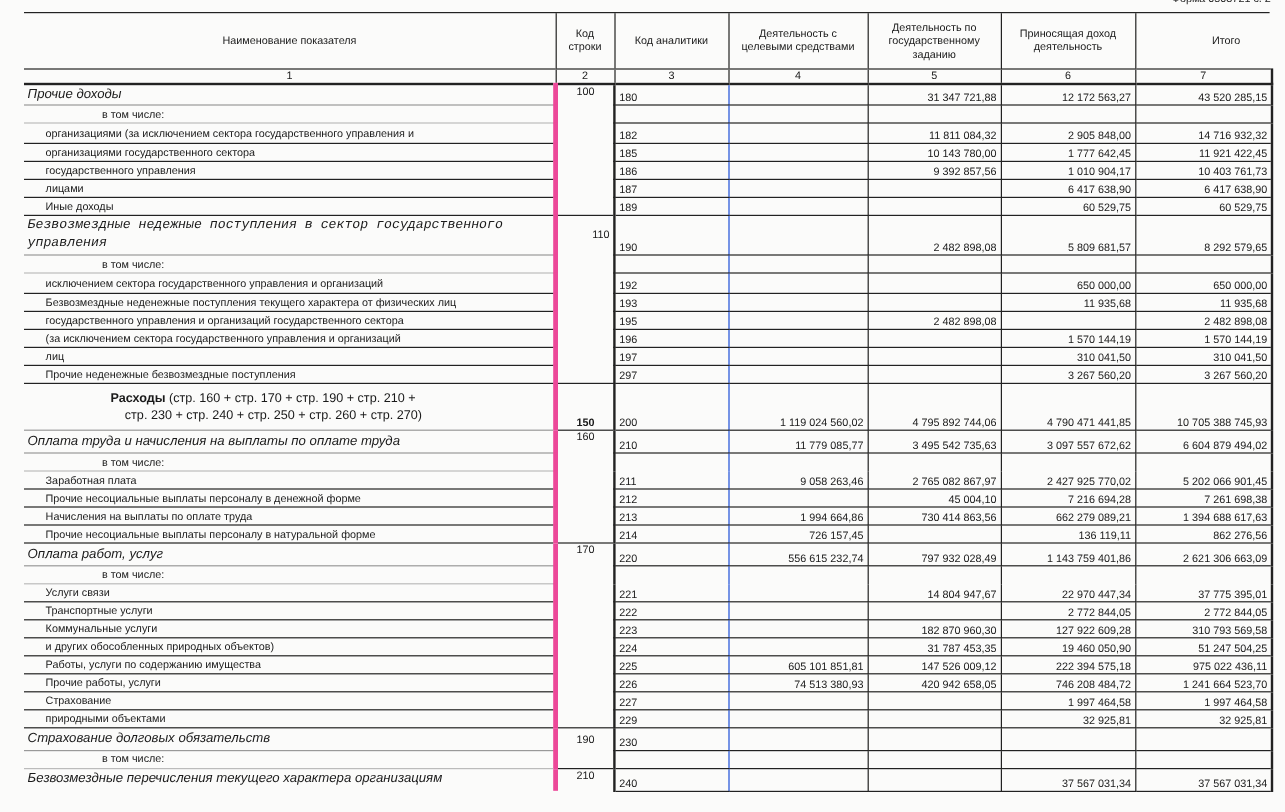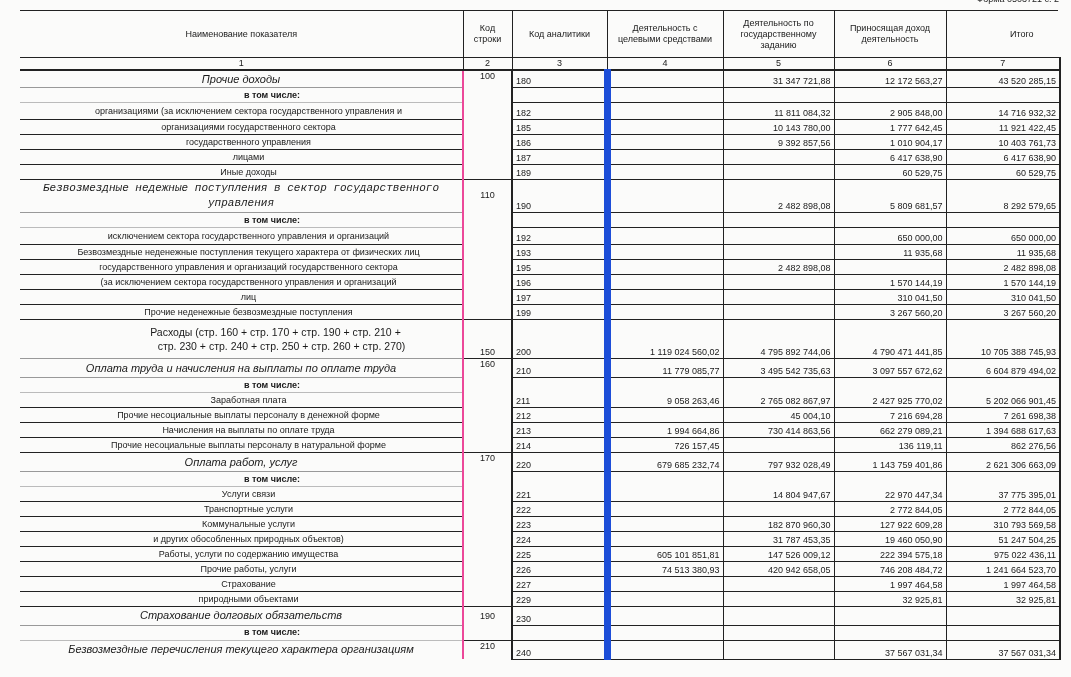--- a/index.html
+++ b/index.html
@@ -7,37 +7,37 @@
          font-family: "Liberation Sans", sans-serif; color: #1a1a1a; }
   .form-ref { position: absolute; right: 12px; top: -6px; font-size: 9px; color: #222; }
   .topline { position: absolute; left: 20px; top: 10px; width: 1038px; border-top: 1.5px solid #222; }
   table.report { position: absolute; left: 20px; top: 11px; border-collapse: collapse; table-layout: fixed; width: 1040px; }
   table.report td, table.report th { padding: 0 3px; font-size: 9px; line-height: 11px; overflow: hidden; white-space: nowrap; }
   th { font-weight: normal; text-align: center; white-space: normal !important; vertical-align: middle; }
   .hdr th { height: 46px; border-right: 1px solid #222; }
   .hdr th:last-child { border-right: none; padding-left: 40px; }
   .nums td { height: 11px; text-align: center; border-top: 1.5px solid #222; border-bottom: 2px solid #222; border-right: 1px solid #222; }
   .nums td:last-child { border-right: 2px solid #222; }
-  td.name { text-align: center; border-bottom: 1px solid #999; margin-left: 24px; }
+  td.name { text-align: left; border-bottom: 1px solid #999; margin-left: 24px; }
   td.name.sub { padding-left: 18px; border-bottom: 1px solid #222; }
-  td.name.incl { padding-left: 65px; border-bottom: 1px solid #bbb; font-weight: bold; }
+  td.name.incl { padding-left: 65px; border-bottom: 1px solid #bbb; }
   td.name.it { font-style: italic; font-size: 11px; }
   td.name.bold-total { padding-left: 72px; font-size: 10.5px; line-height: 14px; }
-  td.code { text-align: center; border-left: 2px solid #ec4899; border-right: 2px solid #222; vertical-align: top; padding-top: 2px; }
-  td.code.bottom { vertical-align: bottom; }
-  td.an { text-align: left; padding-left: 14px; border-right: 7px solid #1d4ed8; border-bottom: 1px solid #222; vertical-align: bottom; }
+  td.code { text-align: center; border-left: 4px solid #ec4899; border-right: 2px solid #222; vertical-align: top; padding-top: 2px; }
+  td.code.bottom { vertical-align: bottom; font-weight: bold; }
+  td.an { text-align: left; padding-left: 14px; border-right: 1px solid #1d4ed8; border-bottom: 1px solid #222; vertical-align: bottom; }
   td.v { text-align: right; border-right: 1px solid #222; border-bottom: 1px solid #222; vertical-align: bottom; }
   td.v.last { border-right: 2px solid #222; margin-left: 36px; }
   tr.grp td.code { border-top: 1px solid #222; }
   .r14 td { height: 14px; }
   .r16 td { height: 16px; }
   .r18 td { height: 18px; }
   .r32 td { height: 32px; }
   .r38 td { height: 38px; }
-  b.kw { font-weight: normal; }
+  b.kw { font-weight: bold; }
 </style>
 </head>
 <body>
 
 <div class="form-ref">Форма 0503721 с. 2</div>
 <div class="topline"></div>
 
 <table class="report">
   <colgroup>
     <col style="width:443px">
@@ -123,21 +123,21 @@
       <td class="name sub">Иные доходы</td>
       <td class="an">189</td>
       <td class="v"></td>
       <td class="v"></td>
       <td class="v">60 529,75</td>
       <td class="v last">60 529,75</td>
     </tr>
 
     <tr class="r32 grp">
       <td class="name it" style="white-space:normal;line-height:15px;font-family:Liberation Mono, monospace;">Безвозмездные недежные поступления в сектор государственного управления</td>
-      <td class="code" rowspan="9" style="padding-top:10px;">110</td>
+      <td class="code" rowspan="9" style="padding-top:10px;text-align:right;">110</td>
       <td class="an">190</td>
       <td class="v"></td>
       <td class="v">2 482 898,08</td>
       <td class="v">5 809 681,57</td>
       <td class="v last">8 292 579,65</td>
     </tr>
     <tr class="r14">
       <td class="name incl">в том числе:</td>
       <td class="an"></td>
       <td class="v"></td>
@@ -180,21 +180,21 @@
     <tr class="r14">
       <td class="name sub">лиц</td>
       <td class="an">197</td>
       <td class="v"></td>
       <td class="v"></td>
       <td class="v">310 041,50</td>
       <td class="v last">310 041,50</td>
     </tr>
     <tr class="r14">
       <td class="name sub">Прочие неденежные безвозмездные поступления</td>
-      <td class="an">199</td>
+      <td class="an">297</td>
       <td class="v"></td>
       <td class="v"></td>
       <td class="v">3 267 560,20</td>
       <td class="v last">3 267 560,20</td>
     </tr>
     <tr style="height:0"></tr>
 
     <tr class="r38 grp">
       <td class="name bold-total" style="white-space:normal;"><b class="kw">Расходы</b><span> (стр. 160 + стр. 170 + стр. 190 + стр. 210 +</span><br><span style="padding-left:12px">стр. 230 + стр. 240 + стр. 250 + стр. 260 + стр. 270)</span></td>
       <td class="code bottom">150</td>
@@ -247,21 +247,21 @@
       <td class="v">726 157,45</td>
       <td class="v"></td>
       <td class="v">136 119,11</td>
       <td class="v last">862 276,56</td>
     </tr>
 
     <tr class="r18 grp">
       <td class="name it">Оплата работ, услуг</td>
       <td class="code" rowspan="11">170</td>
       <td class="an">220</td>
-      <td class="v">679 685 232,74</td>
+      <td class="v">556 615 232,74</td>
       <td class="v">797 932 028,49</td>
       <td class="v">1 143 759 401,86</td>
       <td class="v last">2 621 306 663,09</td>
     </tr>
     <tr class="r14">
       <td class="name incl">в том числе:</td>
       <td class="an" rowspan="2">221</td>
       <td class="v" rowspan="2"></td>
       <td class="v" rowspan="2">14 804 947,67</td>
       <td class="v" rowspan="2">22 970 447,34</td>

